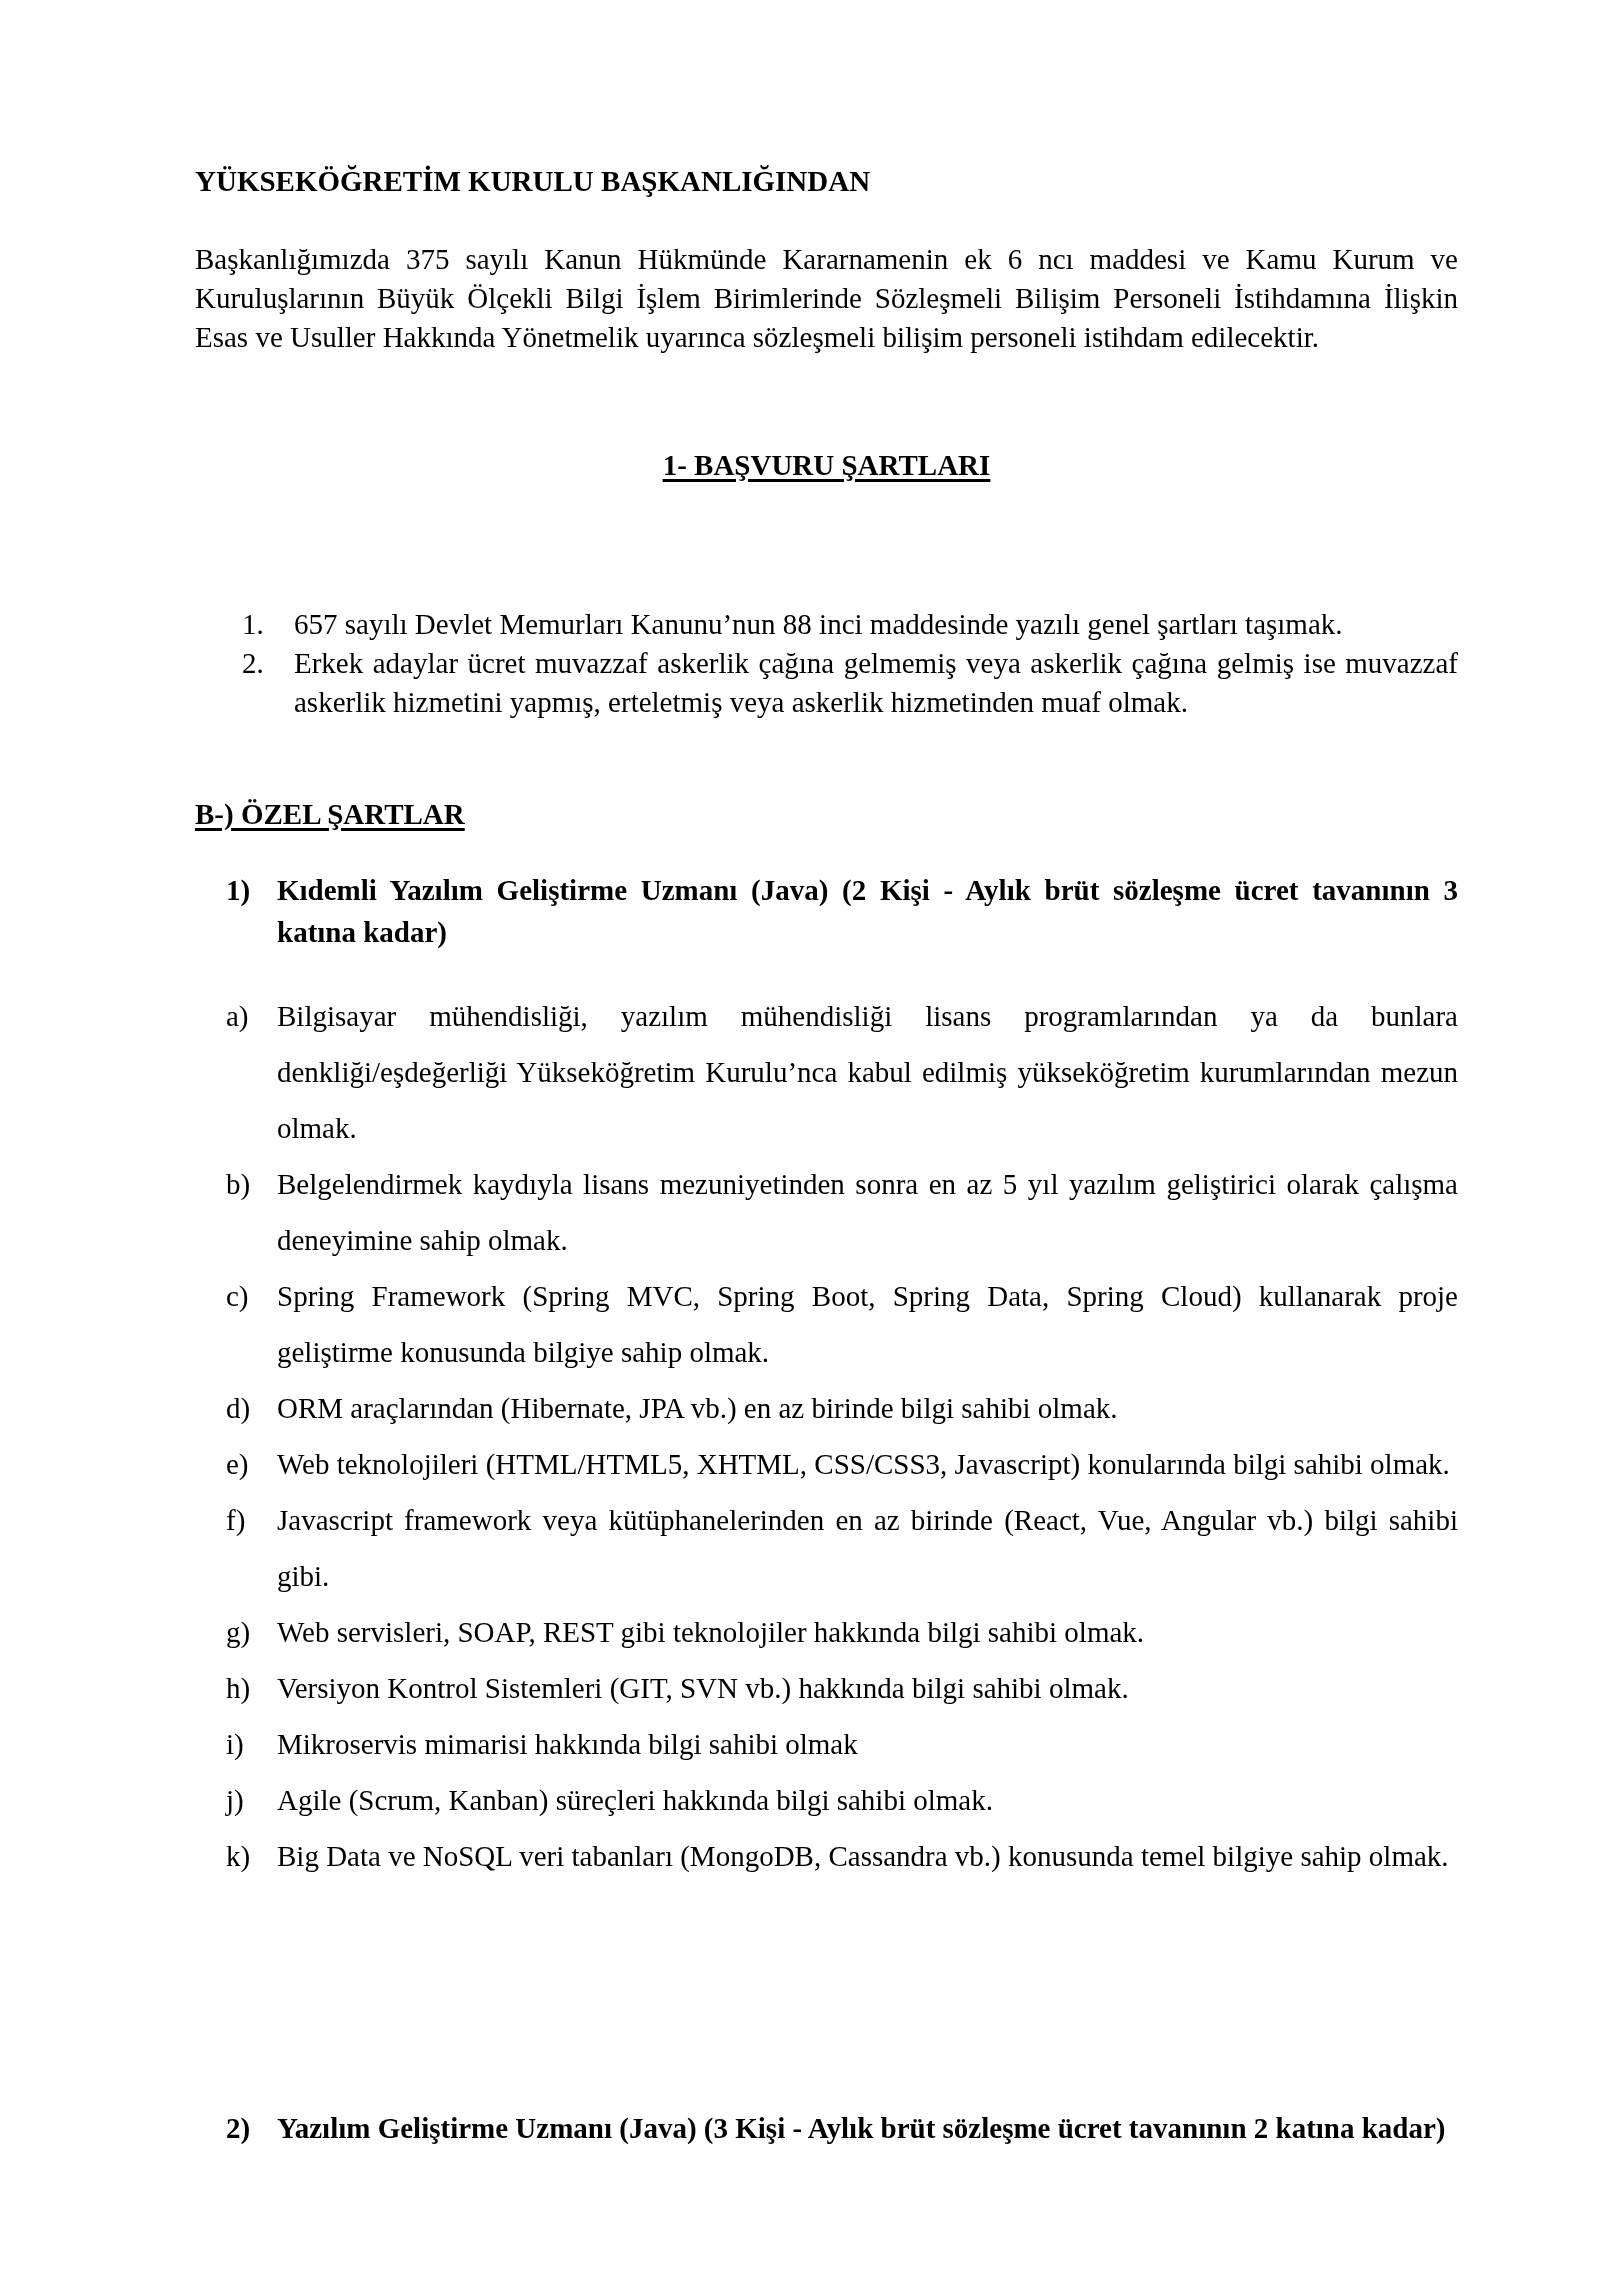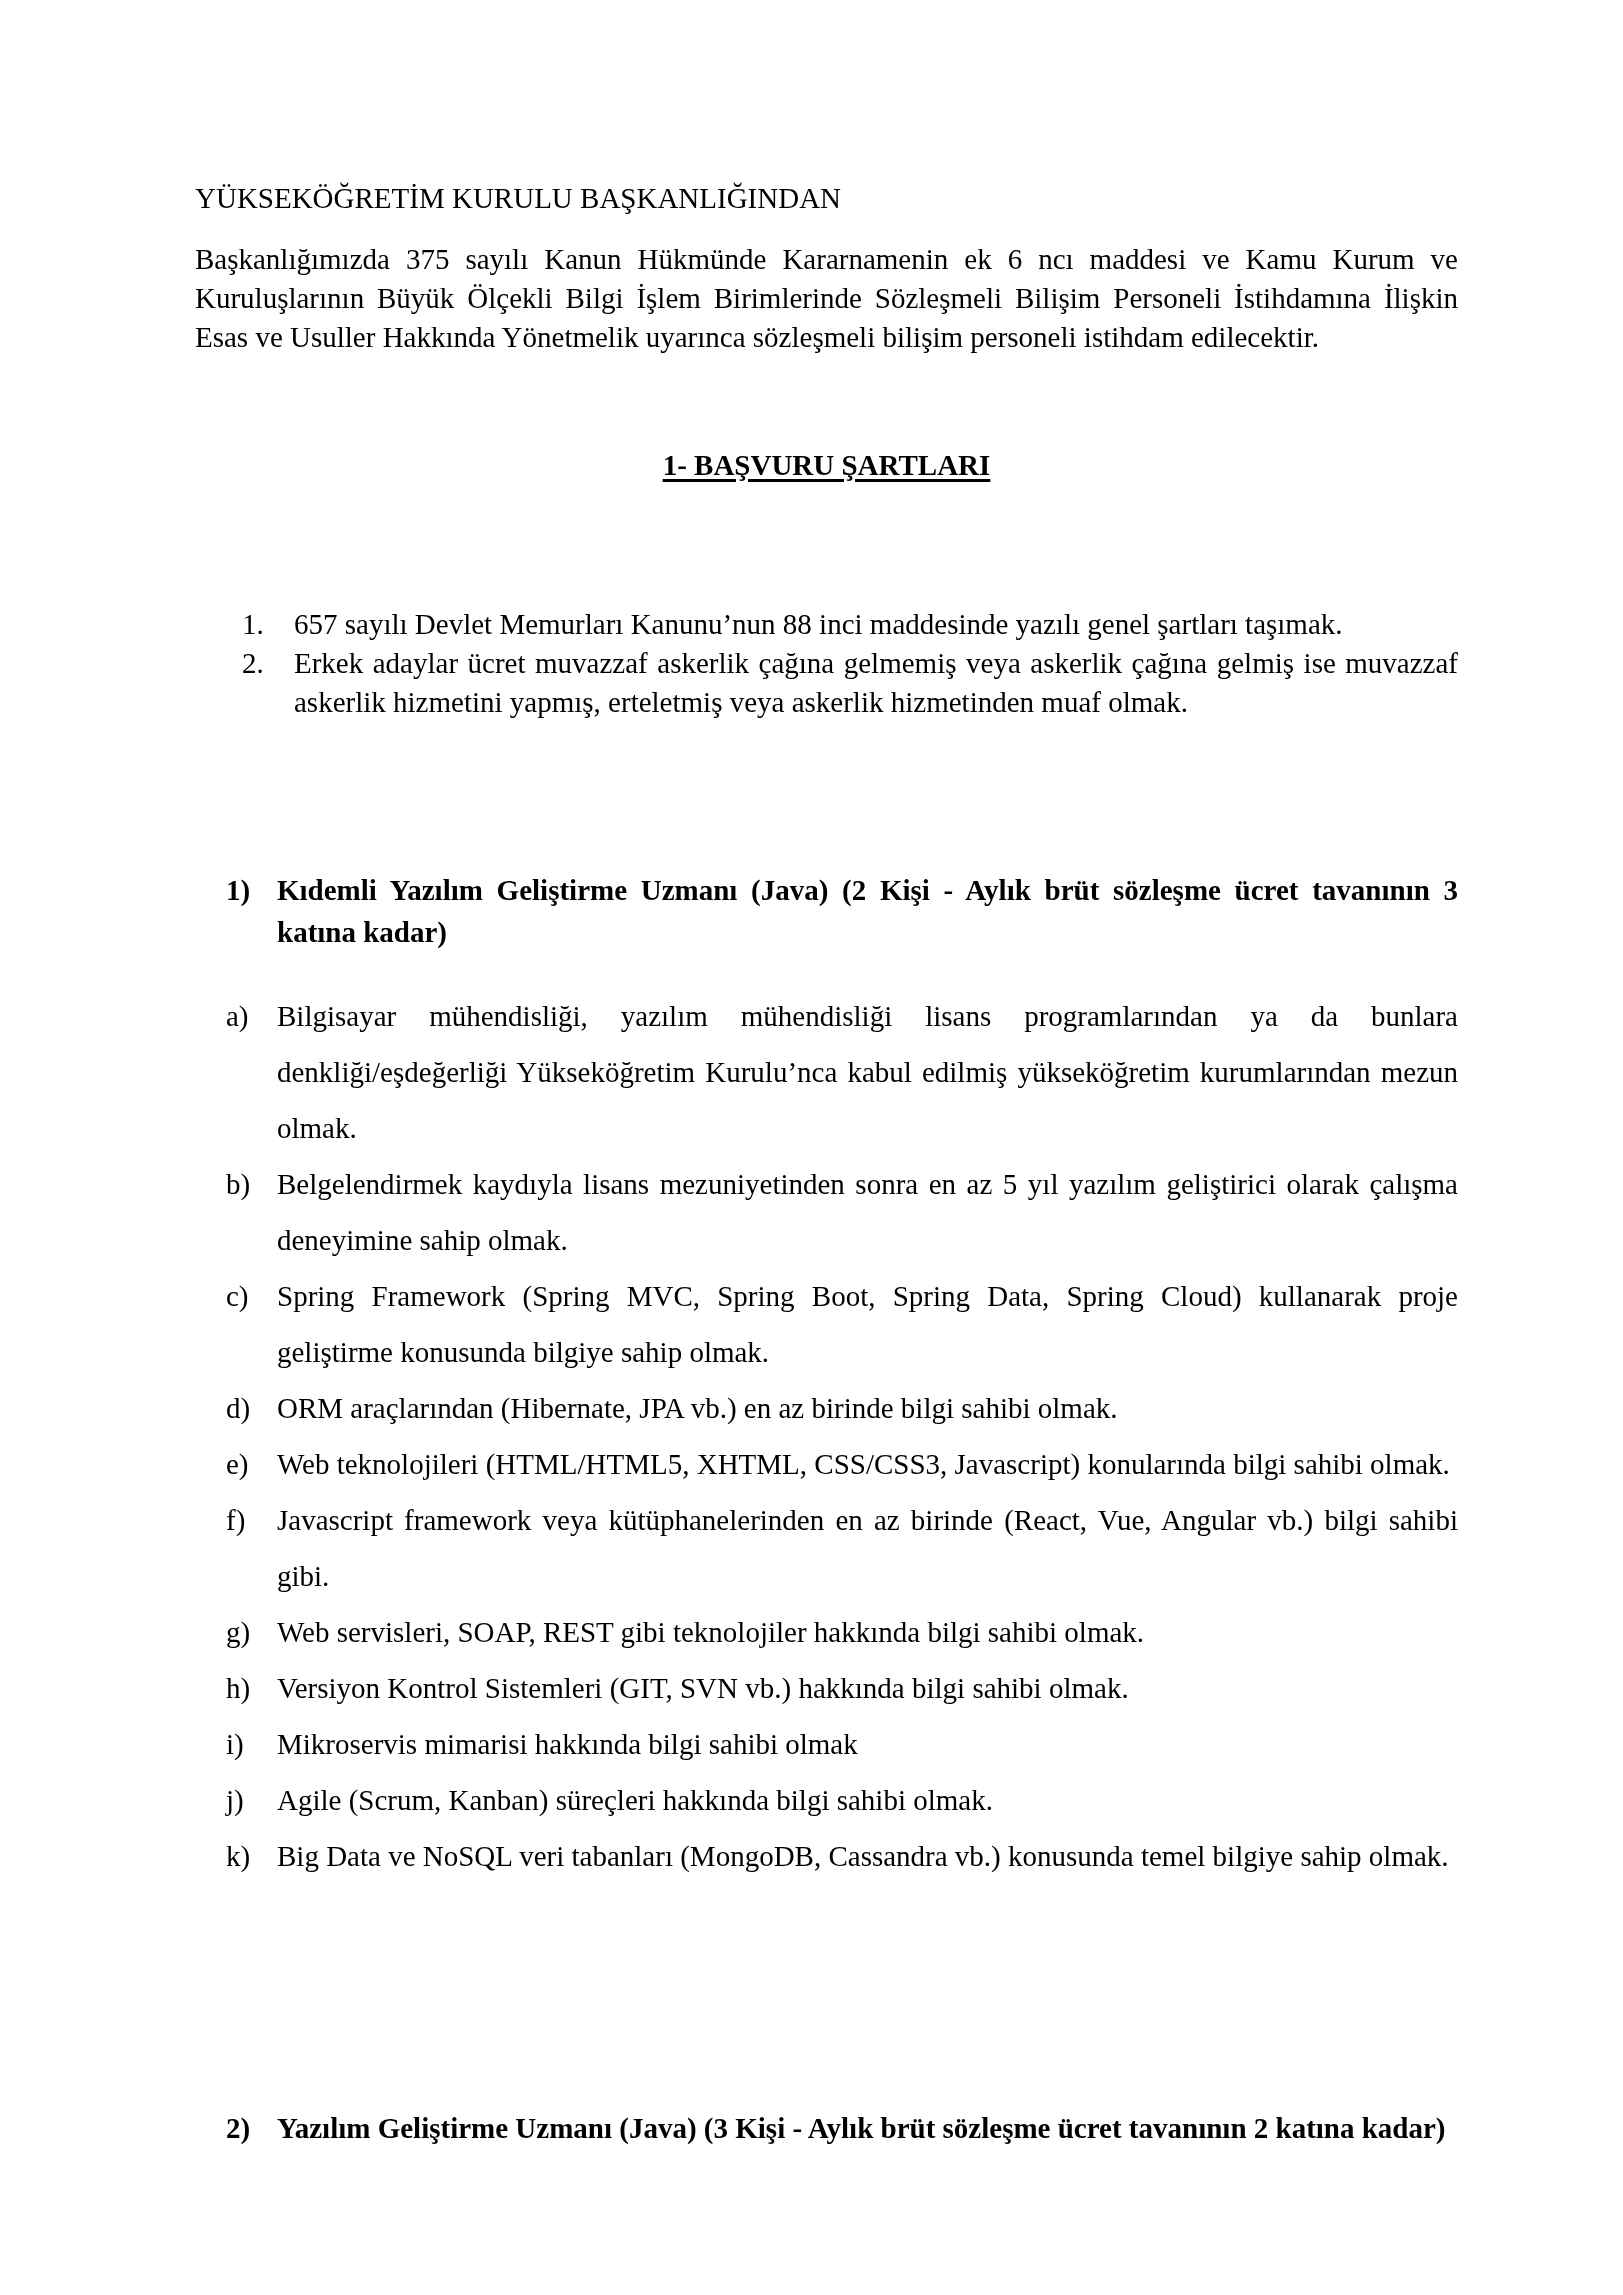--- a/index.html
+++ b/index.html
@@ -1,20 +1,20 @@
 <!DOCTYPE html>
 <html style="font-size:10.5px"><head>
 <meta charset="utf-8">
 <style>
   html, body { margin: 0; padding: 0; background: #ffffff; }
   body { width: 1623px; height: 2295px; position: relative; overflow: hidden;
          font-family: "Liberation Serif", "DejaVu Serif", serif; color: #000; }
   .page { position: absolute; left: 0; top: 0; width: 1623px; height: 2295px; background: #fff; }
   .block { position: absolute; left: 195px; width: 1263px; font-size: 29px; line-height: 39px; }
-  .title { font-weight: normal; top: 179px; }
+  .title { font-weight: bold; top: 162px; }
   .intro { top: 240px; text-align: justify; }
   .h-ul { font-weight: bold; text-decoration: underline; text-decoration-thickness: 2.6px; text-underline-offset: 3.9px; }
   .sec1 { top: 446px; text-align: center; }
   .secA { top: 528px; }
   .numlist { position: absolute; left: 242px; width: 1216px; top: 605px; font-size: 29px; line-height: 39px; }
   .numitem { display: flex; }
   .numitem .num { width: 52px; flex: none; }
   .numitem .txt { flex: 1; text-align: justify; }
   .secB { top: 795px; }
   .pos { position: absolute; left: 226px; width: 1232px; font-size: 29px; line-height: 42px; font-weight: bold; display: flex; }
@@ -45,20 +45,23 @@
     <div class="numitem">
       <span class="num">1.</span>
       <span class="txt">657 sayılı Devlet Memurları Kanunu’nun 88 inci maddesinde yazılı genel şartları taşımak.</span>
     </div>
     <div class="numitem">
       <span class="num">2.</span>
       <span class="txt">Erkek adaylar ücret muvazzaf askerlik çağına gelmemiş veya askerlik çağına gelmiş ise muvazzaf askerlik hizmetini yapmış, erteletmiş veya askerlik hizmetinden muaf olmak.</span>
     </div>
   </div>
 
+  <div class="block secB">
+    <span class="h-ul">B-) ÖZEL ŞARTLAR</span>
+  </div>
 
   <div class="pos pos1">
     <span class="num">1)</span>
     <span class="txt">Kıdemli Yazılım Geliştirme Uzmanı (Java) (2 Kişi - Aylık brüt sözleşme ücret tavanının 3 katına kadar)</span>
   </div>
 
   <div class="reqlist">
     <div class="req">
         <span class="lbl">a)</span>
         <span class="txt">Bilgisayar mühendisliği, yazılım mühendisliği lisans programlarından ya da bunlara denkliği/eşdeğerliği Yükseköğretim Kurulu’nca kabul edilmiş yükseköğretim kurumlarından mezun olmak.</span>

